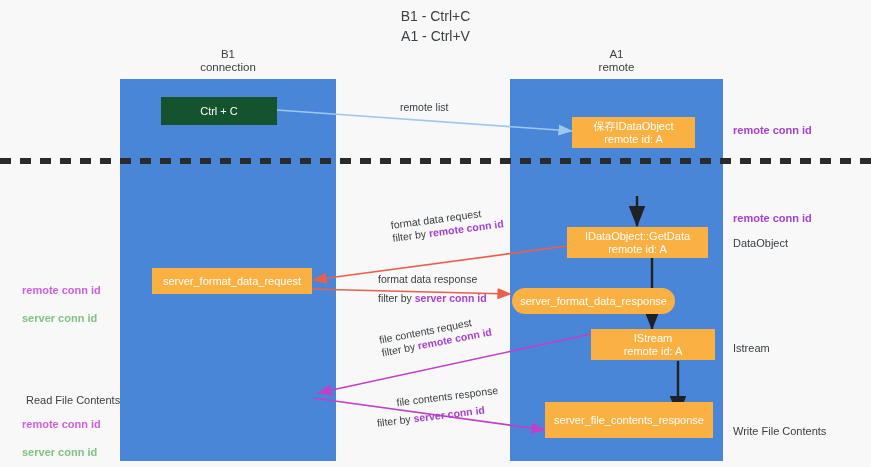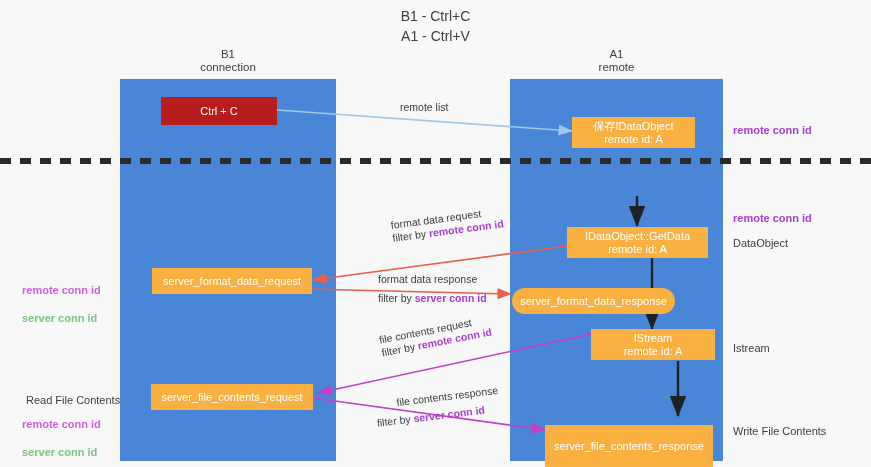--- a/index.html
+++ b/index.html
@@ -24,21 +24,21 @@
   }
 
   .lane{position:absolute;background:#4a86d8;}
 
   .box{
     position:absolute;box-sizing:border-box;
     display:flex;align-items:center;justify-content:center;
     text-align:center;color:#ffffff;font-size:11px;line-height:13px;
     white-space:pre-line;padding:2px 4px;
   }
-  .box.green{background:#b91c1c;}
+  .box.green{background:#14532d;}
   .box.orange{background:#fbb042;}
 
   .lbl{
     position:absolute;font-size:11px;line-height:14px;white-space:pre-line;
   }
   .lbl.plain{color:#3c4043;}
   .lbl.purple{color:#a83fd0;font-weight:bold;}
   .lbl.stack{font-weight:bold;}
   .lbl.stack .p{color:#cf5fe0;}
   .lbl.stack .g{color:#7dc381;}
@@ -106,23 +106,22 @@
   <div class="box orange" style="left:567px;top:227px;width:141px;height:31px;">IDataObject::GetData
 remote id: A</div>
 
   <div class="box orange" style="left:152px;top:268px;width:160px;height:26px;">server_format_data_request</div>
 
   <div class="box orange" style="left:512px;top:288px;width:163px;height:26px;border-radius:13px;">server_format_data_response</div>
 
   <div class="box orange" style="left:591px;top:329px;width:124px;height:31px;">IStream
 remote id: A</div>
 
-  <div class="box orange" style="left:151px;top:384px;width:162px;height:26px;">server_file_contents_request</div>
 
-  <div class="box orange" style="left:545px;top:425px;width:168px;height:42px;">server_file_contents_response</div>
+  <div class="box orange" style="left:545px;top:402px;width:168px;height:36px;">server_file_contents_response</div>
 
   <div class="arrowlbl" style="left:400px;top:101px;">
     <span>remote list</span>
   </div>
 
   <div class="arrowlbl" style="left:390px;top:219px;transform:rotate(-7.5deg);">
     <div>format data request</div>
     <div><span>filter by </span><span class="hi">remote conn id</span></div>
   </div>
 

